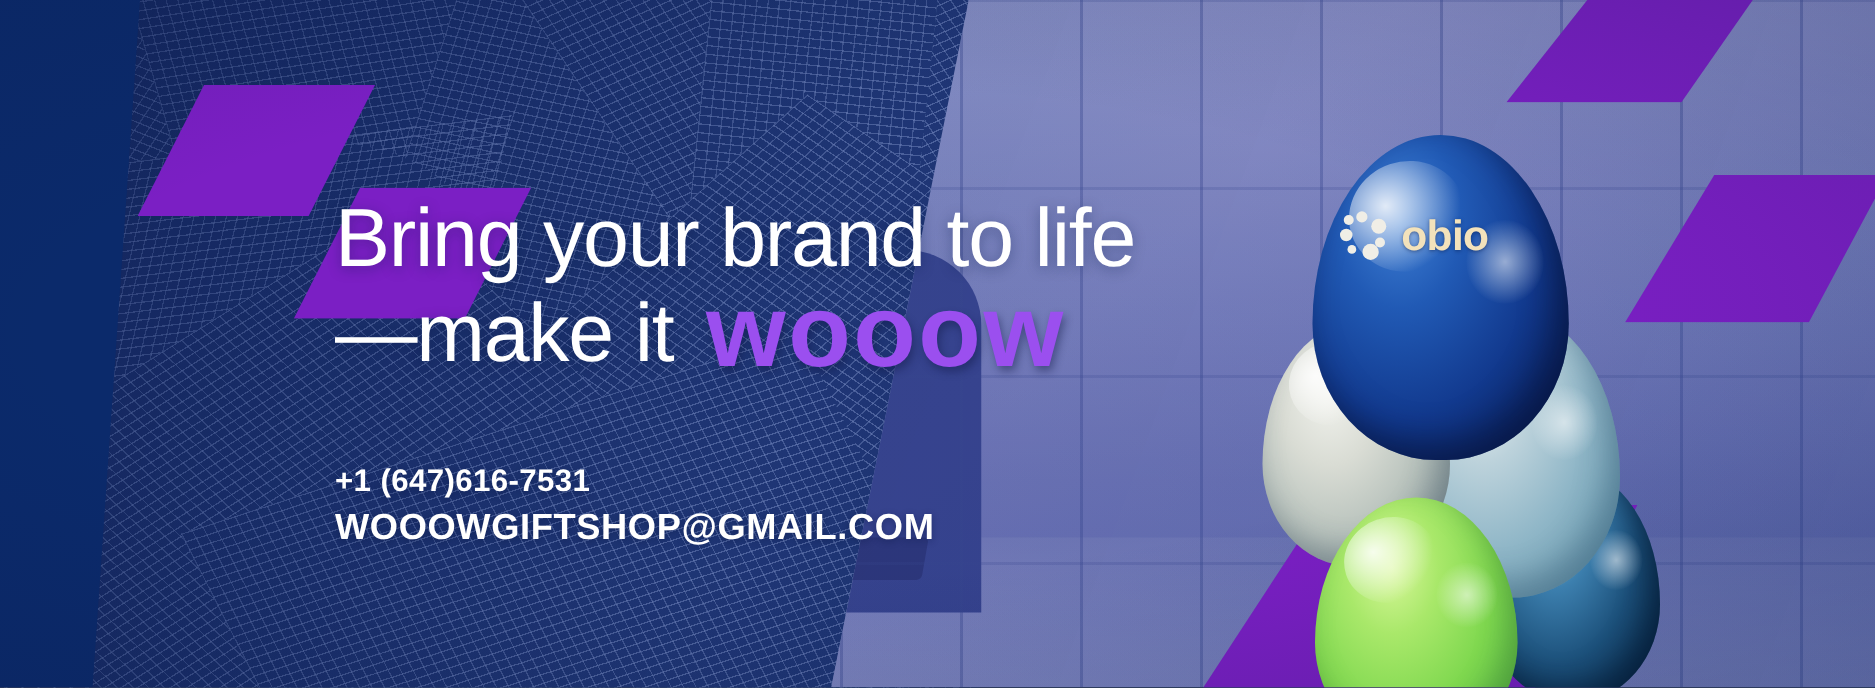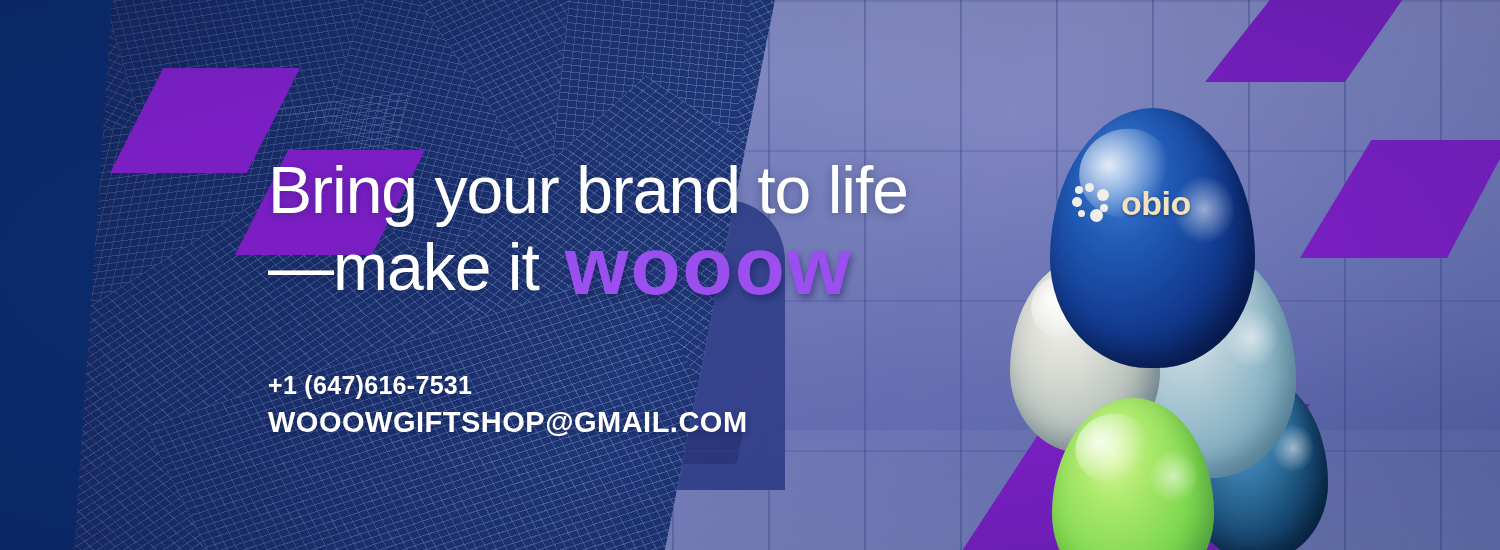--- a/index.html
+++ b/index.html
@@ -178,21 +178,21 @@
     box-shadow:inset -8px -12px 22px rgba(2,20,45,.55);
     z-index:3;
   }
   .b-string{
     position:absolute;left:150px;top:330px;width:2px;height:120px;
     background:linear-gradient(180deg,rgba(20,35,60,.9),rgba(20,35,60,.2));
     transform:rotate(9deg);z-index:2;
   }
   
   .obio{
-    position:absolute;left:1072px;top:183px;
+    position:absolute;left:1072px;top:169px;
     display:flex;align-items:center;gap:9px;
     z-index:9;
   }
   .obio-mark{position:relative;width:40px;height:40px;}
   .obio-mark i{position:absolute;background:#f0eee6;border-radius:50%;display:block;}
   .obio-word{
     color:#f3e2bb;font-weight:bold;font-size:34px;letter-spacing:-.5px;
     font-family:"Liberation Sans", sans-serif;
     text-shadow:0 1px 3px rgba(10,25,70,.5);
   }

